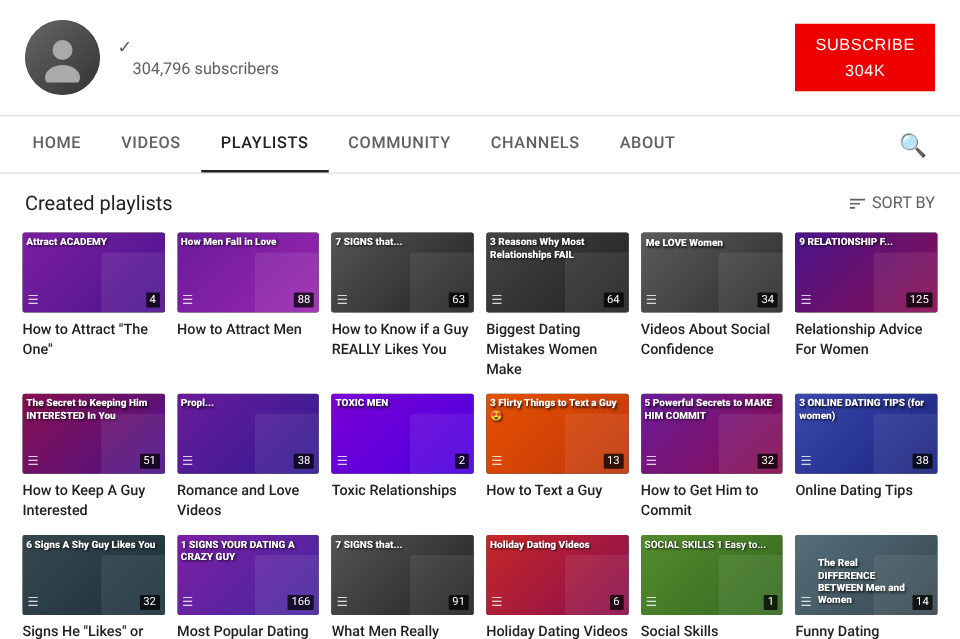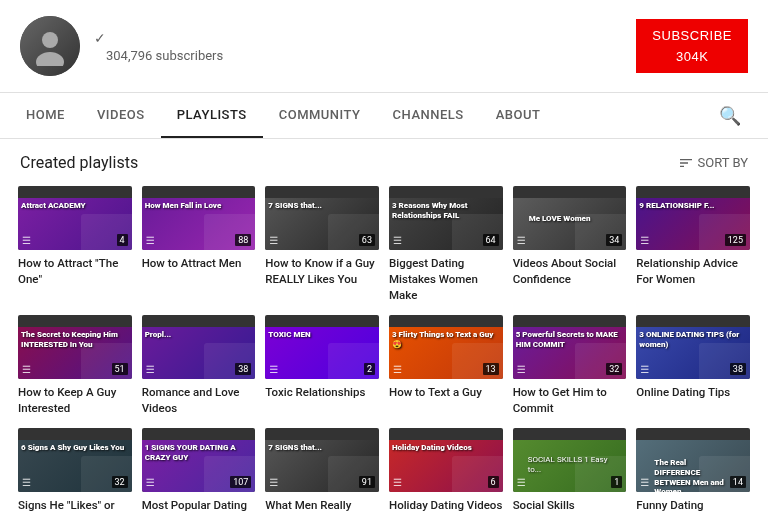--- a/index.html
+++ b/index.html
@@ -46,21 +46,21 @@
     .t9 { background: linear-gradient(135deg, #7b00d4 0%, #4a00e0 100%); }
     .t10 { background: linear-gradient(135deg, #e65100 0%, #bf360c 100%); }
     .t11 { background: linear-gradient(135deg, #6a1b9a 0%, #880e4f 100%); }
     .t12 { background: linear-gradient(135deg, #3949ab 0%, #1a237e 100%); }
     .t13 { background: linear-gradient(135deg, #37474f 0%, #1c313a 100%); }
     .t14 { background: linear-gradient(135deg, #7b1fa2 0%, #4527a0 100%); }
     .t15 { background: linear-gradient(135deg, #c62828 0%, #880e4f 100%); }
     .t16 { background: linear-gradient(135deg, #558b2f 0%, #33691e 100%); }
     .t17 { background: linear-gradient(135deg, #546e7a 0%, #37474f 100%); }
 
-    .thumb-inner { position: absolute; top: 12px; left: 0; width: 100%; height: 100%; display: flex; align-items: center; justify-content: center; overflow: hidden; }
+    .thumb-inner { position: absolute; top: 0; left: 0; width: 100%; height: 100%; display: flex; align-items: center; justify-content: center; overflow: hidden; }
     .thumb-label { color: #fff; font-size: 9px; font-weight: 900; text-align: left; padding: 4px; line-height: 1.2; position: absolute; top: 0; left: 0; right: 0; }
   </style>
 </head>
 <body>
 
 <div class="channel-header">
   <div class="channel-avatar">
     <div class="avatar-img">
 
       <svg width="40" height="40" viewBox="0 0 40 40">
@@ -142,21 +142,21 @@
         <div style="position:absolute;bottom:0;right:0;width:45%;height:75%;background:rgba(255,255,255,0.08);border-radius:3px 0 0 0;"></div>
       </div>
       <div class="video-count">64</div>
       <div class="playlist-icon">☰</div>
     </div>
     <div class="playlist-title">Biggest Dating Mistakes Women Make</div>
   </div>
     <div class="playlist-item">
     <div class="thumbnail">
       <div class="thumb-inner t5">
-        <div class="thumb-label" style="font-size:8px;font-weight:900;color:#fff;text-shadow:1px 1px 2px rgba(0,0,0,0.8);padding:16px;">Me LOVE Women</div>
+        <div class="thumb-label" style="font-size:8px;font-weight:900;color:#fff;text-shadow:1px 1px 2px rgba(0,0,0,0.8);padding:4px;">Me LOVE Women</div>
         <div style="position:absolute;bottom:0;right:0;width:45%;height:75%;background:rgba(255,255,255,0.08);border-radius:3px 0 0 0;"></div>
       </div>
       <div class="video-count">34</div>
       <div class="playlist-icon">☰</div>
     </div>
     <div class="playlist-title">Videos About Social Confidence</div>
   </div>
     <div class="playlist-item">
     <div class="thumbnail">
       <div class="thumb-inner t6">
@@ -244,21 +244,21 @@
       <div class="playlist-icon">☰</div>
     </div>
     <div class="playlist-title">Signs He "Likes" or Loves You</div>
   </div>
     <div class="playlist-item">
     <div class="thumbnail">
       <div class="thumb-inner t14">
         <div class="thumb-label" style="font-size:8px;font-weight:900;color:#fff;text-shadow:1px 1px 2px rgba(0,0,0,0.8);padding:3px;">1 SIGNS YOUR DATING A CRAZY GUY</div>
         <div style="position:absolute;bottom:0;right:0;width:45%;height:75%;background:rgba(255,255,255,0.08);border-radius:3px 0 0 0;"></div>
       </div>
-      <div class="video-count">107</div>
+      <div class="video-count">166</div>
       <div class="playlist-icon">☰</div>
     </div>
     <div class="playlist-title">Most Popular Dating Advice Videos</div>
   </div>
     <div class="playlist-item">
     <div class="thumbnail">
       <div class="thumb-inner t3">
         <div class="thumb-label" style="font-size:8px;font-weight:900;color:#fff;text-shadow:1px 1px 2px rgba(0,0,0,0.8);padding:3px;">7 SIGNS that...</div>
         <div style="position:absolute;bottom:0;right:0;width:45%;height:75%;background:rgba(255,255,255,0.08);border-radius:3px 0 0 0;"></div>
       </div>
@@ -274,21 +274,21 @@
         <div style="position:absolute;bottom:0;right:0;width:45%;height:75%;background:rgba(255,255,255,0.08);border-radius:3px 0 0 0;"></div>
       </div>
       <div class="video-count">6</div>
       <div class="playlist-icon">☰</div>
     </div>
     <div class="playlist-title">Holiday Dating Videos</div>
   </div>
     <div class="playlist-item">
     <div class="thumbnail">
       <div class="thumb-inner t16">
-        <div class="thumb-label" style="font-size:8px;font-weight:400;color:#fff;text-shadow:1px 1px 2px rgba(0,0,0,0.8);padding:15px;">SOCIAL SKILLS 1 Easy to...</div>
+        <div class="thumb-label" style="font-size:8px;font-weight:700;color:#fff;text-shadow:1px 1px 2px rgba(0,0,0,0.8);padding:3px;">SOCIAL SKILLS 1 Easy to...</div>
         <div style="position:absolute;bottom:0;right:0;width:45%;height:75%;background:rgba(255,255,255,0.08);border-radius:3px 0 0 0;"></div>
       </div>
       <div class="video-count">1</div>
       <div class="playlist-icon">☰</div>
     </div>
     <div class="playlist-title">Social Skills</div>
   </div>
     <div class="playlist-item">
     <div class="thumbnail">
       <div class="thumb-inner t17">

